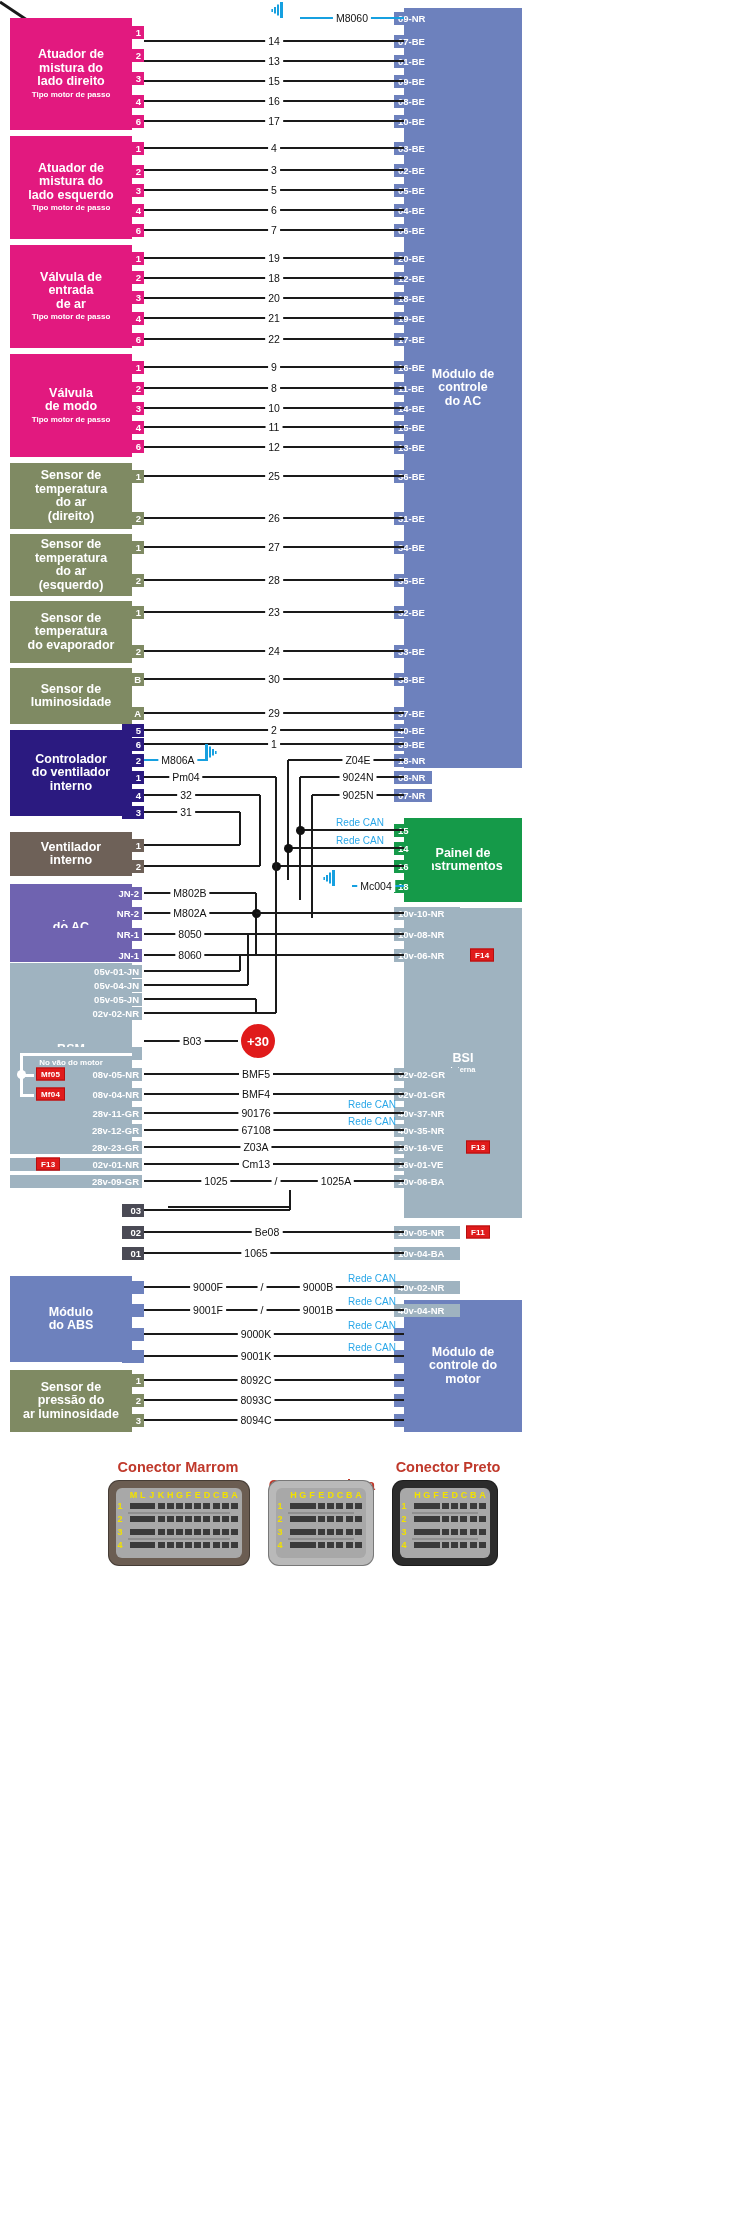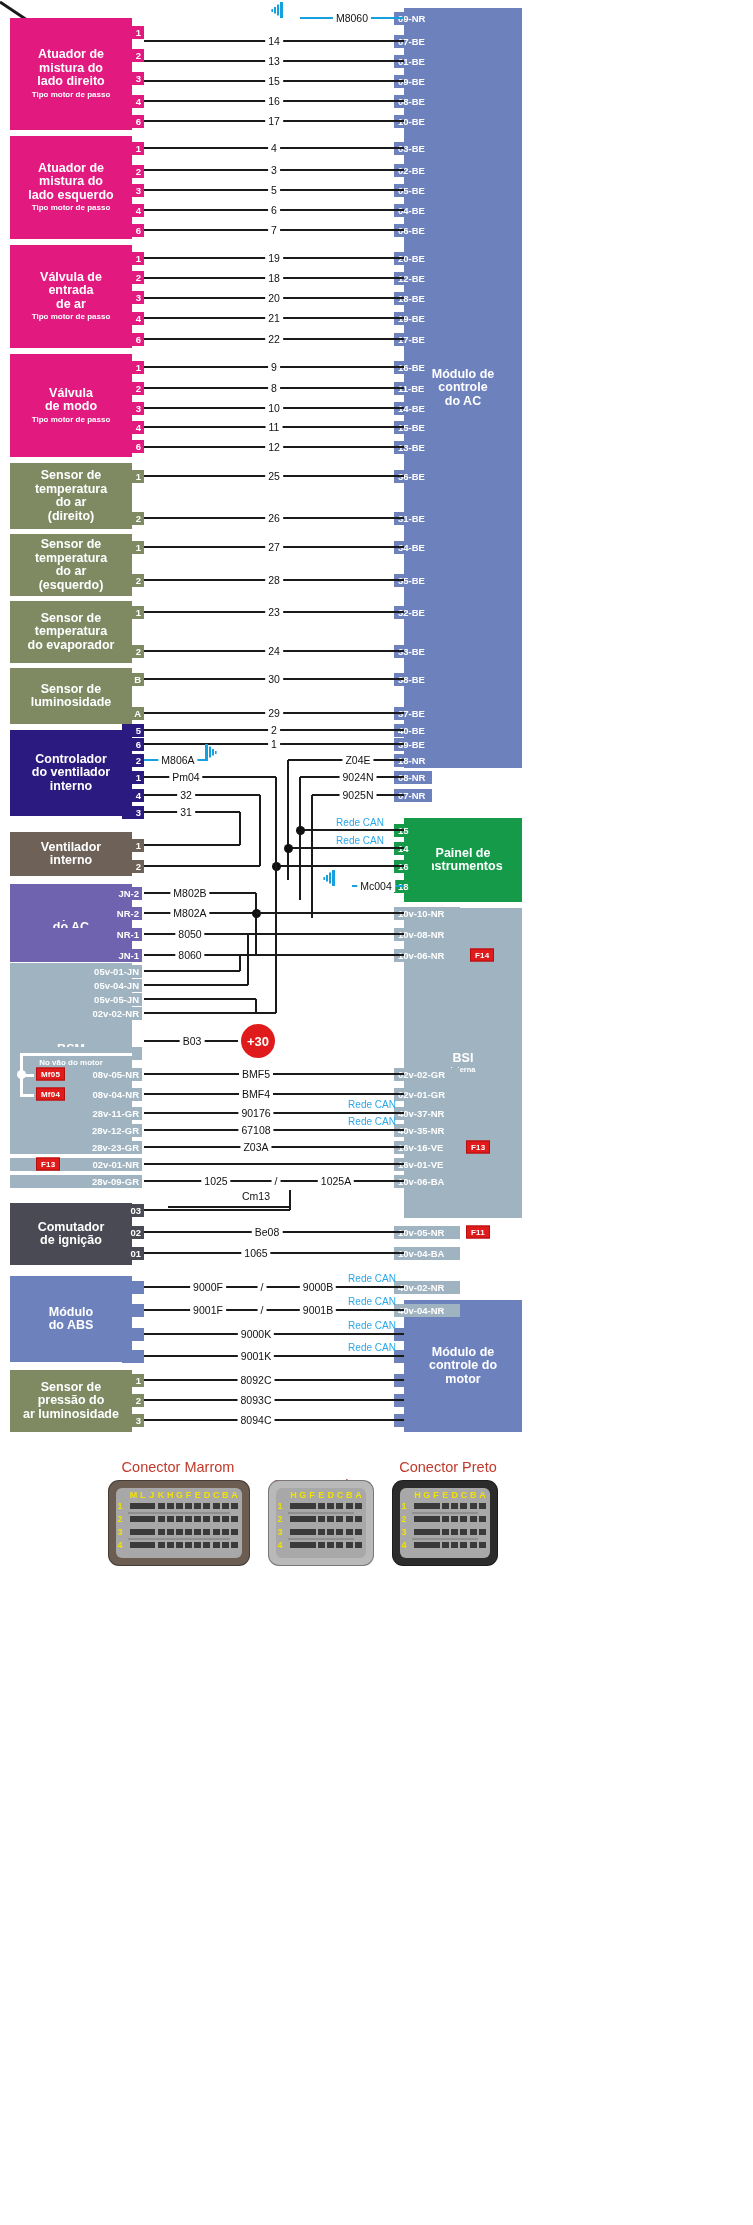--- a/index.html
+++ b/index.html
@@ -39,21 +39,21 @@
 
   
   .plus30{position:absolute;width:34px;height:34px;border-radius:50%;background:#e01b1b;color:#fff;
           display:flex;align-items:center;justify-content:center;font-weight:bold;font-size:13px;
           transform:translate(-50%,-50%);}
 
   
   .gnd{position:absolute;transform:translate(-50%,-50%);}
 
   
-  .conn-title{position:absolute;color:#c0392b;font-weight:normal;font-size:14.5px;text-align:center;
+  .conn-title{position:absolute;color:#c0392b;font-weight:bold;font-size:14.5px;text-align:center;
               transform:translateX(-50%);white-space:nowrap;}
   .conn-body{position:absolute;border-radius:11px;box-sizing:border-box;}
   .conn-inner{position:absolute;background:#a8a8a8;border-radius:6px;box-sizing:border-box;}
   .cl{position:absolute;color:#f2e200;font-weight:bold;font-size:9px;transform:translate(-50%,-50%);}
   .crow{position:absolute;color:#f2e200;font-weight:bold;font-size:9px;transform:translate(-50%,-50%);}
   .cpad{position:absolute;background:#3a3a3a;}
   .cbar{position:absolute;background:#8f8f8f;height:1.5px;}
 </style>
 </head>
 <body>
@@ -189,26 +189,20 @@
     <div class="pin" style="left: 10px; top: 992.5px; width: 132px; background: rgb(159, 179, 192);">05v-05-JN</div>
     <div class="pin" style="left: 10px; top: 1006.5px; width: 132px; background: rgb(159, 179, 192);">02v-02-NR</div>
     <div class="pin" style="left: 10px; top: 1046.5px; width: 132px; background: rgb(159, 179, 192);"></div>
     <div class="pin" style="left: 10px; top: 1067.5px; width: 132px; background: rgb(159, 179, 192);">08v-05-NR</div>
     <div class="pin" style="left: 10px; top: 1087.5px; width: 132px; background: rgb(159, 179, 192);">08v-04-NR</div>
     <div class="pin" style="left: 10px; top: 1106.5px; width: 132px; background: rgb(159, 179, 192);">28v-11-GR</div>
     <div class="pin" style="left: 10px; top: 1123.5px; width: 132px; background: rgb(159, 179, 192);">28v-12-GR</div>
     <div class="pin" style="left: 10px; top: 1140.5px; width: 132px; background: rgb(159, 179, 192);">28v-23-GR</div>
     <div class="pin" style="left: 10px; top: 1157.5px; width: 132px; background: rgb(159, 179, 192);">02v-01-NR</div>
     <div class="pin" style="left: 10px; top: 1174.5px; width: 132px; background: rgb(159, 179, 192);">28v-09-GR</div>
-    <div class="comp" style="left: 10px; top: 1203px; width: 122px; height: 62px; background: rgb(74, 74, 85);">
-      <div class="ttl">
-        <div>Comutador</div>
-        <div>de ignição</div>
-      </div>
-    </div>
     <div class="pin" style="left: 122px; top: 1203.5px; width: 22px; background: rgb(74, 74, 85);">03</div>
     <div class="pin" style="left: 122px; top: 1225.5px; width: 22px; background: rgb(74, 74, 85);">02</div>
     <div class="pin" style="left: 122px; top: 1246.5px; width: 22px; background: rgb(74, 74, 85);">01</div>
     <div class="comp" style="left: 10px; top: 1276px; width: 122px; height: 86px; background: rgb(109, 129, 189);">
       <div class="ttl">
         <div>Módulo</div>
         <div>do ABS</div>
       </div>
     </div>
     <div class="pin" style="left: 122px; top: 1280.5px; width: 22px; background: rgb(109, 129, 189);"></div>
@@ -465,21 +459,21 @@
     <div class="w wh" style="left: 144px; top: 1111.7px; width: 260px;"></div>
     <div class="wl" style="left: 256px; top: 1113px;">90176</div>
     <div class="wl can" style="left: 372px; top: 1104px;">Rede CAN</div>
     <div class="w wh" style="left: 144px; top: 1128.7px; width: 260px;"></div>
     <div class="wl" style="left: 256px; top: 1130px;">67108</div>
     <div class="wl can" style="left: 372px; top: 1121px;">Rede CAN</div>
     <div class="w wh" style="left: 144px; top: 1145.7px; width: 260px;"></div>
     <div class="wl" style="left: 256px; top: 1147px;">Z03A</div>
     <div class="fuse" style="left: 466px; top: 1147px;">F13</div>
     <div class="w wh" style="left: 144px; top: 1162.7px; width: 260px;"></div>
-    <div class="wl" style="left: 256px; top: 1164px; margin-top: 32px;">Cm13</div>
+    <div class="wl" style="left: 256px; top: 1164px;">Cm13</div>
     <div class="fuse" style="left: 36px; top: 1164px;">F13</div>
     <div class="w wh" style="left: 20px; top: 1053px; width: 112px; background: rgb(255, 255, 255);"></div>
     <div class="w wv" style="left: 20px; top: 1053px; height: 43px; background: rgb(255, 255, 255);"></div>
     <div class="w wh" style="left: 20px; top: 1074px; width: 14px; background: rgb(255, 255, 255);"></div>
     <div class="w wh" style="left: 20px; top: 1094px; width: 14px; background: rgb(255, 255, 255);"></div>
     <div class="wdot" style="left: 16.5px; top: 1069.5px;"></div>
     <div class="w wh" style="left: 144px; top: 1179.7px; width: 260px;"></div>
     <div class="wl" style="left: 216px; top: 1181px;">1025</div>
     <div class="wl" style="left: 276px; top: 1181px;">/</div>
     <div class="wl" style="left: 336px; top: 1181px;">1025A</div>

